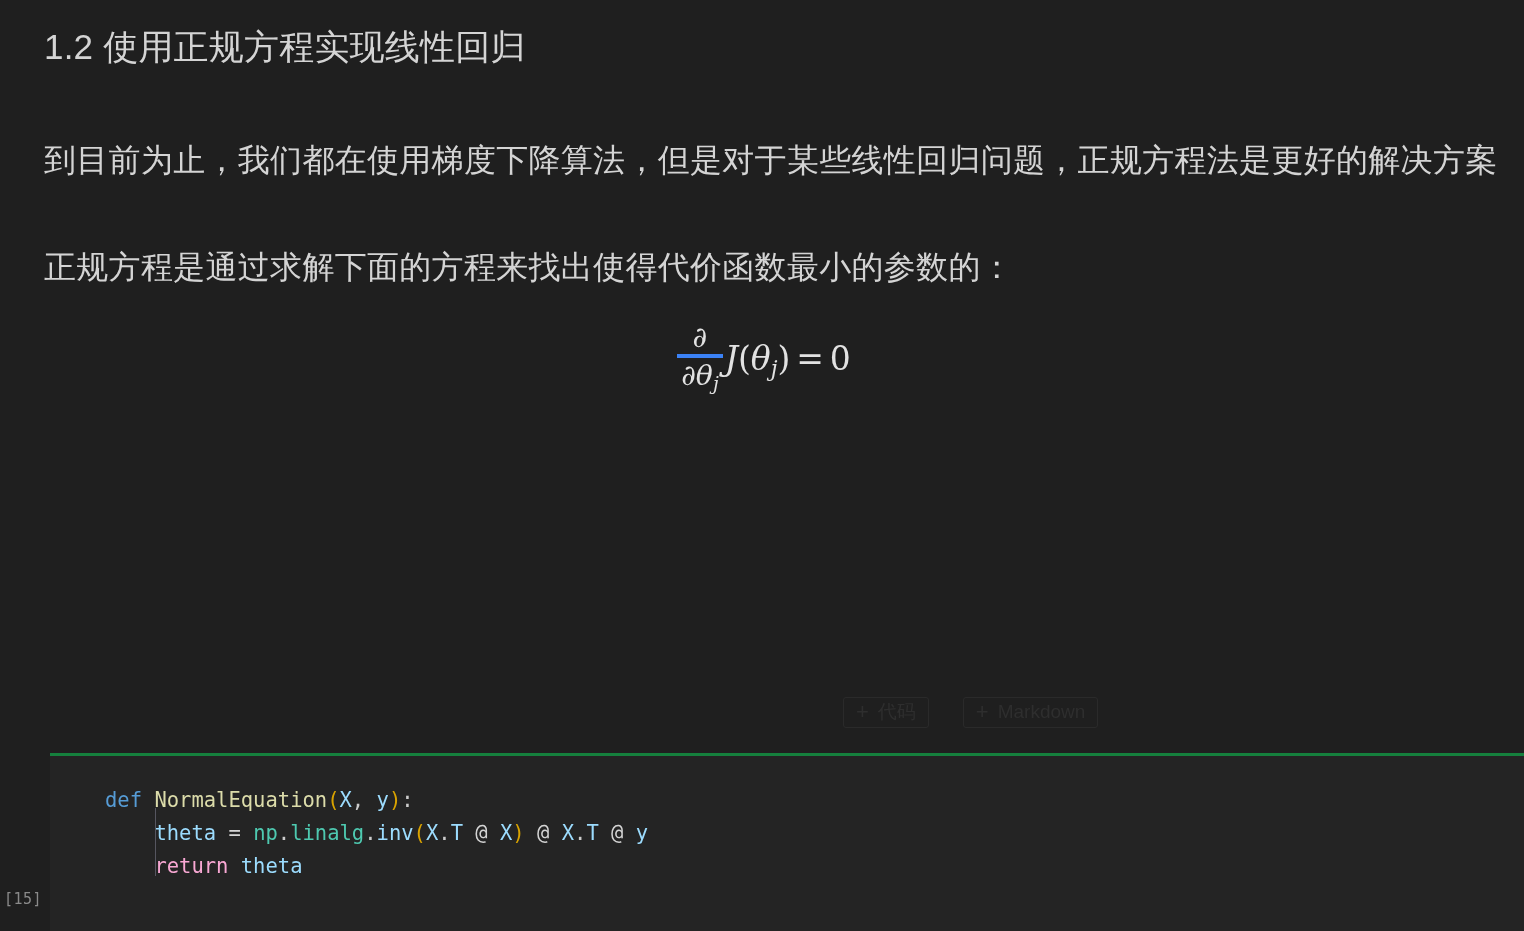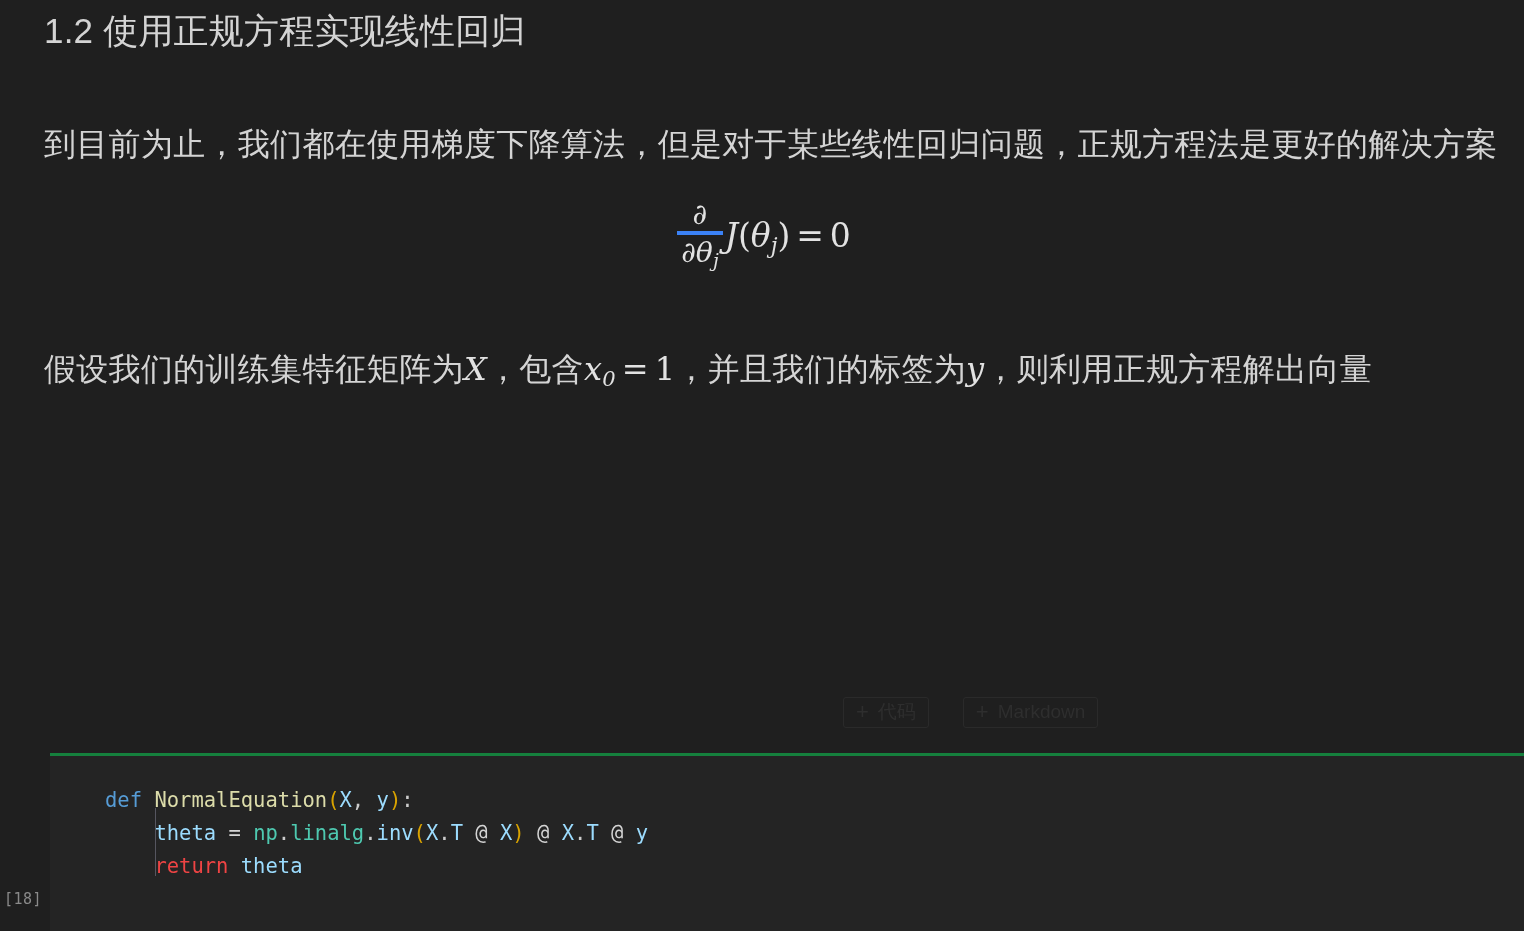--- a/index.html
+++ b/index.html
@@ -13,20 +13,21 @@
     overflow: hidden;
     font-family: "Liberation Sans", sans-serif;
     color: #cccccc;
     position: relative;
   }
 
   
   .md-cell {
     padding: 0 40px 0 44px;
     position: relative;
+    margin-top: 16px;
   }
 
   .page-title {
     font-size: 35px;
     font-weight: 400;
     color: #d4d4d4;
     margin: 0;
     padding-top: 8px;
     line-height: 1.3;
     letter-spacing: 0.2px;
@@ -177,29 +178,29 @@
 </style>
 </head>
 <body>
 
 <div class="md-cell">
 
   <h1 class="page-title">1.2 使用正规方程实现线性回归</h1>
 
   <p class="para para-1">到目前为止，我们都在使用梯度下降算法，但是对于某些线性回归问题，正规方程法是更好的解决方案</p>
 
+  <p class="para para-2">正规方程是通过求解下面的方程来找出使得代价函数最小的参数的：</p>
 
   <div class="display-math display-math-1">
     <span class="frac">
       <span class="num math">∂</span>
       <span class="den math"><span>∂</span><span>θ</span><span class="sub">j</span></span>
     </span><span class="math">J</span><span class="math math-upright">(</span><span class="math">θ</span><span class="math sub">j</span><span class="math math-upright">)</span><span class="math op">=</span><span class="math math-upright">0</span>
   </div>
 
-  <p class="para para-3"><span>假设我们的训练集特征矩阵为</span><span class="math">X</span><span>，包含</span><span class="math">x</span><span class="math sub math-upright">0</span><span class="math op">=</span><span class="math math-upright">1</span><span>，并且我们的标签为</span><span class="math">y</span><span>，则利用正规方程解出向量</span></p>
 
 
 </div>
 
 <div class="add-cell-bar">
   <div class="add-btn">
     <span class="plus">+</span>
     <span>代码</span>
   </div>
   <div class="add-btn">
@@ -208,17 +209,17 @@
   </div>
 </div>
 
 <div class="code-cell-wrap">
 
   <div class="code-cell">
     <div class="code-lines">
       <div class="indent-guide"></div>
       <div class="code-line"><span style="color: rgb(86, 156, 214);">def</span><span style="color: rgb(204, 204, 204);"> </span><span style="color: rgb(220, 220, 170);">NormalEquation</span><span style="color: rgb(217, 163, 0);">(</span><span style="color: rgb(156, 220, 254);">X</span><span style="color: rgb(204, 204, 204);">, </span><span style="color: rgb(156, 220, 254);">y</span><span style="color: rgb(217, 163, 0);">)</span><span style="color: rgb(204, 204, 204);">:</span></div>
       <div class="code-line"><span style="color: rgb(204, 204, 204);">    </span><span style="color: rgb(156, 220, 254);">theta</span><span style="color: rgb(212, 212, 212);"> = </span><span style="color: rgb(78, 201, 176);">np</span><span style="color: rgb(204, 204, 204);">.</span><span style="color: rgb(78, 201, 176);">linalg</span><span style="color: rgb(204, 204, 204);">.</span><span style="color: rgb(156, 220, 254);">inv</span><span style="color: rgb(217, 163, 0);">(</span><span style="color: rgb(156, 220, 254);">X</span><span style="color: rgb(204, 204, 204);">.</span><span style="color: rgb(156, 220, 254);">T</span><span style="color: rgb(212, 212, 212);"> @ </span><span style="color: rgb(156, 220, 254);">X</span><span style="color: rgb(217, 163, 0);">)</span><span style="color: rgb(212, 212, 212);"> @ </span><span style="color: rgb(156, 220, 254);">X</span><span style="color: rgb(204, 204, 204);">.</span><span style="color: rgb(156, 220, 254);">T</span><span style="color: rgb(212, 212, 212);"> @ </span><span style="color: rgb(156, 220, 254);">y</span></div>
-      <div class="code-line"><span style="color: rgb(204, 204, 204);">    </span><span style="color: #ef4444;">return</span><span style="color: rgb(204, 204, 204);"> </span><span style="color: rgb(156, 220, 254);">theta</span></div>
+      <div class="code-line"><span style="color: rgb(204, 204, 204);">    </span><span style="color: #f9a8d4;">return</span><span style="color: rgb(204, 204, 204);"> </span><span style="color: rgb(156, 220, 254);">theta</span></div>
     </div>
   </div>
 </div>
-<div class="exec-count">[18]</div>
+<div class="exec-count">[15]</div>
 
 </body></html>

